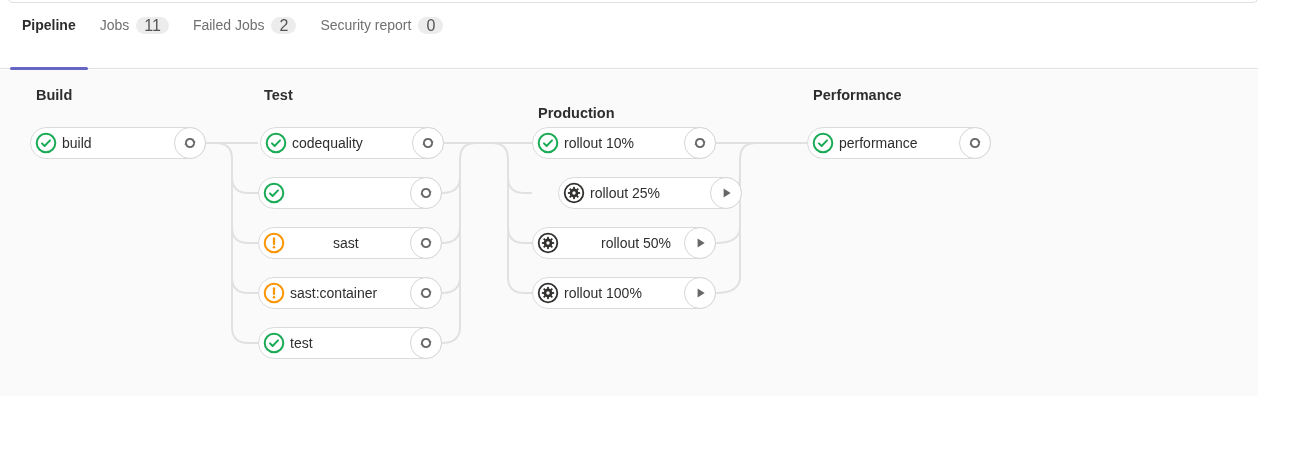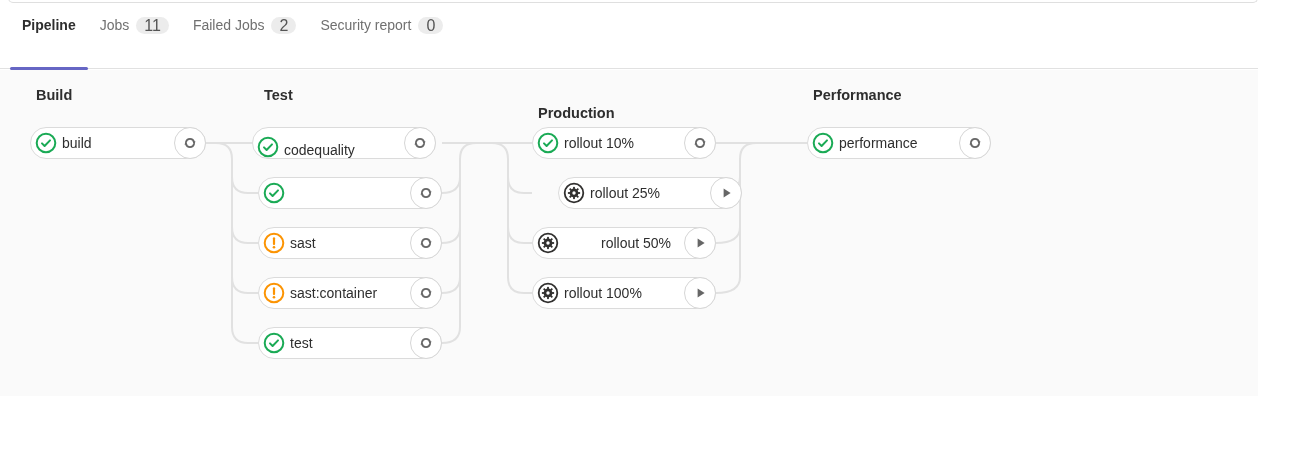--- a/index.html
+++ b/index.html
@@ -142,21 +142,21 @@
                 <path d="M3.9 7.2 A4.2 4.2 0 0 1 12.1 7.2"></path>
                 <path d="M12.1 8.8 A4.2 4.2 0 0 1 3.9 8.8"></path>
               </g>
               <polygon points="10.6,6.4 13.6,6.4 12.1,9.2" fill="#666666"></polygon>
               <polygon points="5.4,9.6 2.4,9.6 3.9,6.8" fill="#666666"></polygon>
             </svg>
           </span>
         </div>
       </div>
       <div class="stage-header" style="left: 264px; top: 17px;">Test</div>
-      <div class="job-pill" style="left: 252px; top: 57px; width: 184px; align-items: flex-end;">
+      <div class="job-pill" style="left: 260px; top: 57px; width: 184px;">
         <span class="status-icon">
           <svg width="22" height="22" viewBox="0 0 22 22">
             <circle cx="11" cy="11" r="9.3" fill="#fff" stroke="#1aaa55" stroke-width="2"></circle>
             <path d="M7 11.4 L9.6 14 L15 8.4" fill="none" stroke="#1aaa55" stroke-width="2" stroke-linecap="round" stroke-linejoin="round"></path>
           </svg>
         </span>
         <span class="job-label">codequality</span>
         <div class="action-btn">
           <span style="display: flex;">
             <svg width="16" height="16" viewBox="0 0 16 16">
@@ -183,21 +183,21 @@
               <g stroke="#666666" stroke-width="1.7" fill="none" stroke-linecap="round">
                 <path d="M3.9 7.2 A4.2 4.2 0 0 1 12.1 7.2"></path>
                 <path d="M12.1 8.8 A4.2 4.2 0 0 1 3.9 8.8"></path>
               </g>
               <polygon points="10.6,6.4 13.6,6.4 12.1,9.2" fill="#666666"></polygon>
               <polygon points="5.4,9.6 2.4,9.6 3.9,6.8" fill="#666666"></polygon>
             </svg>
           </span>
         </div>
       </div>
-      <div class="job-pill" style="left: 258px; top: 157px; width: 184px;">
+      <div class="job-pill" style="left: 258px; top: 157px; width: 184px; gap: 43px;">
         <span class="status-icon">
           <svg width="22" height="22" viewBox="0 0 22 22">
             <circle cx="11" cy="11" r="9.3" fill="#fff" stroke="#fc9403" stroke-width="2"></circle>
             <path d="M11 6.3 V12.1" fill="none" stroke="#fc9403" stroke-width="2.2" stroke-linecap="round"></path>
             <circle cx="11" cy="15.2" r="1.3" fill="#fc9403"></circle>
           </svg>
         </span>
         <span class="job-label">sast</span>
         <div class="action-btn">
           <span style="display: flex;">

